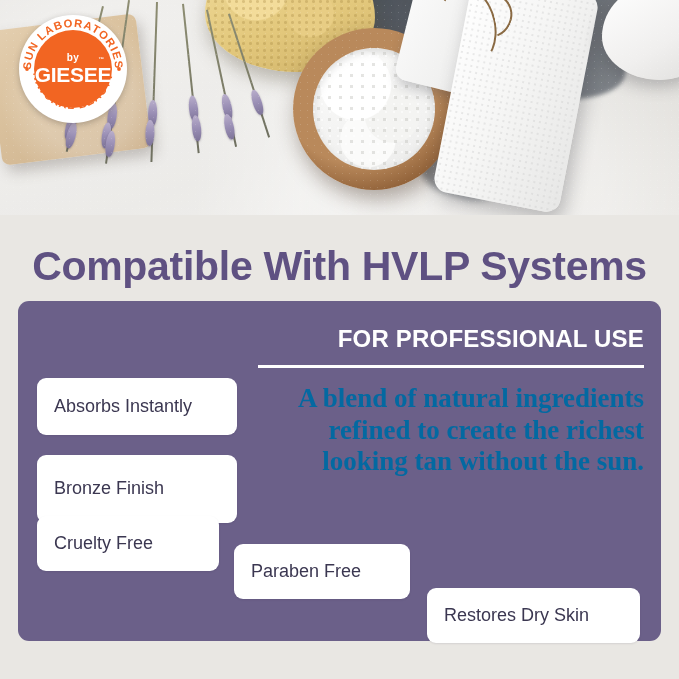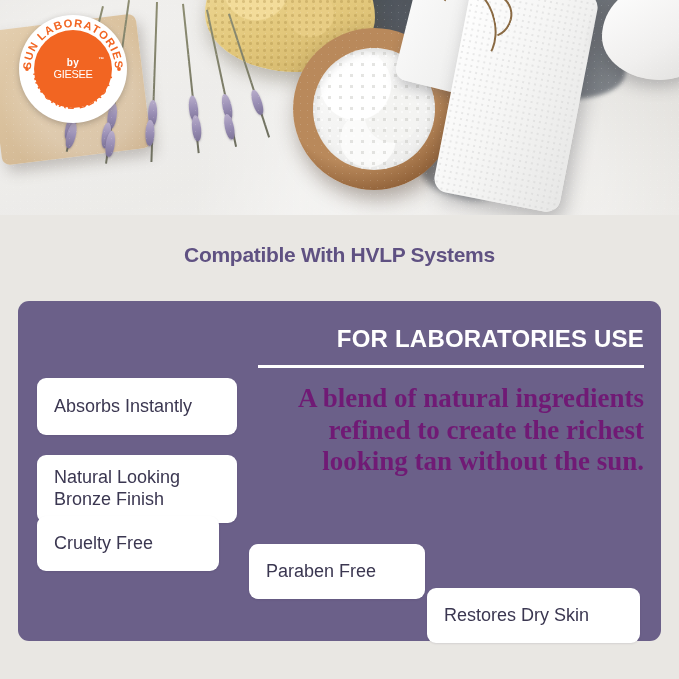--- a/index.html
+++ b/index.html
@@ -167,38 +167,38 @@
     position:absolute; left:15px; top:15px; width:78px; height:78px;
     border-radius:50%;
     background:#f26522;
     display:flex; flex-direction:column; align-items:center; justify-content:center;
   }
   .badge-by{
     color:#fff; font-size:10px; font-weight:700; letter-spacing:.3px;
     line-height:1; margin-bottom:1px;
   }
   .badge-name{
-    color:#fff; font-size:11px; font-weight:400; letter-spacing:-.3px;
+    color:#fff; font-size:21px; font-weight:700; letter-spacing:-.3px;
     line-height:1; position:relative;
   }
   .badge-tm{
     position:absolute; right:8px; top:27px;
     color:#fff; font-size:5.5px; font-weight:700; line-height:1;
   }
   .arc-text{ position:absolute; left:0; top:0; width:108px; height:108px; }
   .arc-text text{
     fill:#f26522; font-family:"Liberation Sans", sans-serif;
     font-size:11.2px; font-weight:700; letter-spacing:1.1px;
   }
 
   
   .headline{
     position:absolute; left:0; top:243px; width:679px;
     text-align:center;
-    font-size:21px; font-weight:700; letter-spacing:-.3px;
+    font-size:41px; font-weight:700; letter-spacing:-.3px;
     color:#5f5182;
   }
 
   
   .panel{
     position:absolute; left:18px; top:301px; width:643px; height:340px;
     background:#6b6089;
     border-radius:11px;
   }
 
@@ -207,40 +207,40 @@
     text-align:right;
     color:#ffffff; font-size:24px; font-weight:700; letter-spacing:.2px;
   }
   .divider{
     position:absolute; left:258px; top:365px; width:386px; height:2.5px;
     background:#ffffff;
   }
   .blurb{
     position:absolute; left:252px; top:383px; width:392px;
     text-align:right;
-    color:#701a75;
+    color:#0369a1;
     font-family:"Liberation Serif", serif;
     font-size:27px; font-weight:700; line-height:1.17;
   }
 
   .pill{
     position:absolute;
     background:#ffffff;
     border-radius:9px;
     color:#3b3751;
     font-size:18px;
     display:flex; align-items:center;
     padding-left:17px; padding-right:17px;
     box-shadow:0 1px 2px rgba(40,30,60,.10);
     line-height:1.22;
   }
   .pill-1{ left:37px; top:378px; width:200px; height:57px; }
   .pill-2{ left:37px; top:455px; width:200px; height:68px; }
   .pill-3{ left:37px; top:516px; width:182px; height:55px; }
-  .pill-4{ left:234px; top:544px; width:176px; height:55px;margin-left:15px; }
+  .pill-4{ left:234px; top:544px; width:176px; height:55px; }
   .pill-5{ left:427px; top:544px; width:213px; height:55px;margin-top:44px; }
   .pill-2 span{ display:block; }
 </style>
 </head>
 <body>
 
 <div class="photo">
   <div class="photo-surface"></div>
 
   <div class="shadow-wedge"></div>
@@ -322,31 +322,30 @@
     <div class="badge-by">by</div>
     <div class="badge-name">GIESEE</div>
     <div class="badge-tm">™</div>
   </div>
 </div>
 
 <div class="headline">Compatible With HVLP Systems</div>
 
 <div class="panel"></div>
 
-<div class="pro-title">FOR LABORATORIES USE</div>
+<div class="pro-title">FOR PROFESSIONAL USE</div>
 <div class="divider"></div>
 <div class="blurb">A blend of natural ingredients refined to create the richest looking tan without the sun.</div>
 
 <div class="pill pill-1">
   <span>Absorbs Instantly</span>
 </div>
 
 <div class="pill pill-2">
   <div>
-    <span>Natural Looking</span>
     <span>Bronze Finish</span>
   </div>
 </div>
 
 <div class="pill pill-3">
   <span>Cruelty Free</span>
 </div>
 
 <div class="pill pill-4">
   <span>Paraben Free</span>

